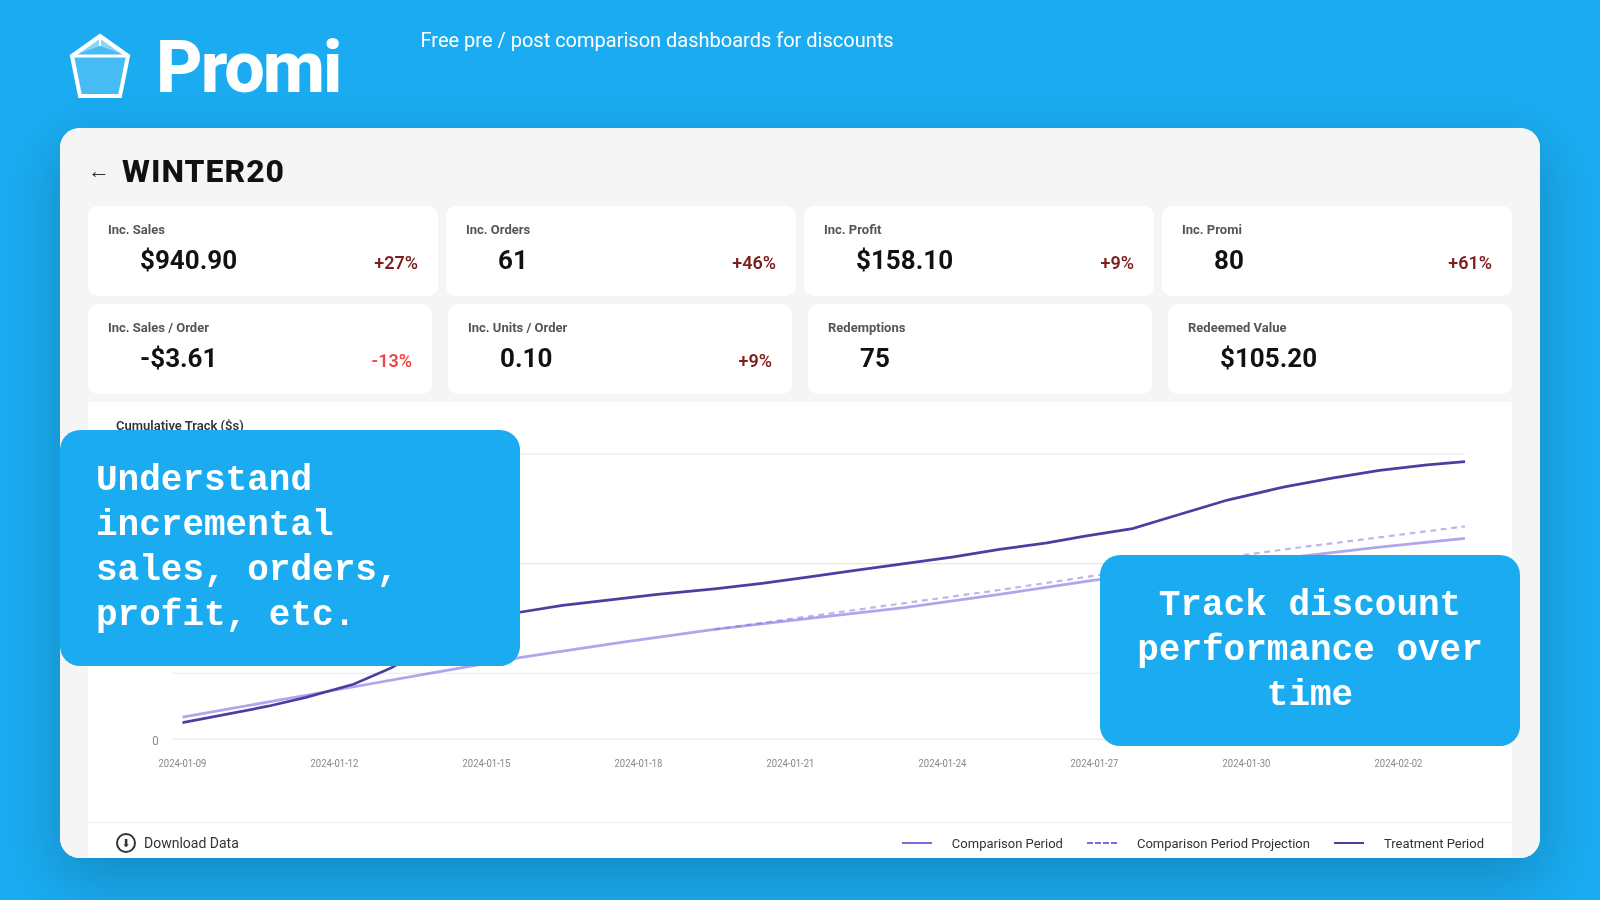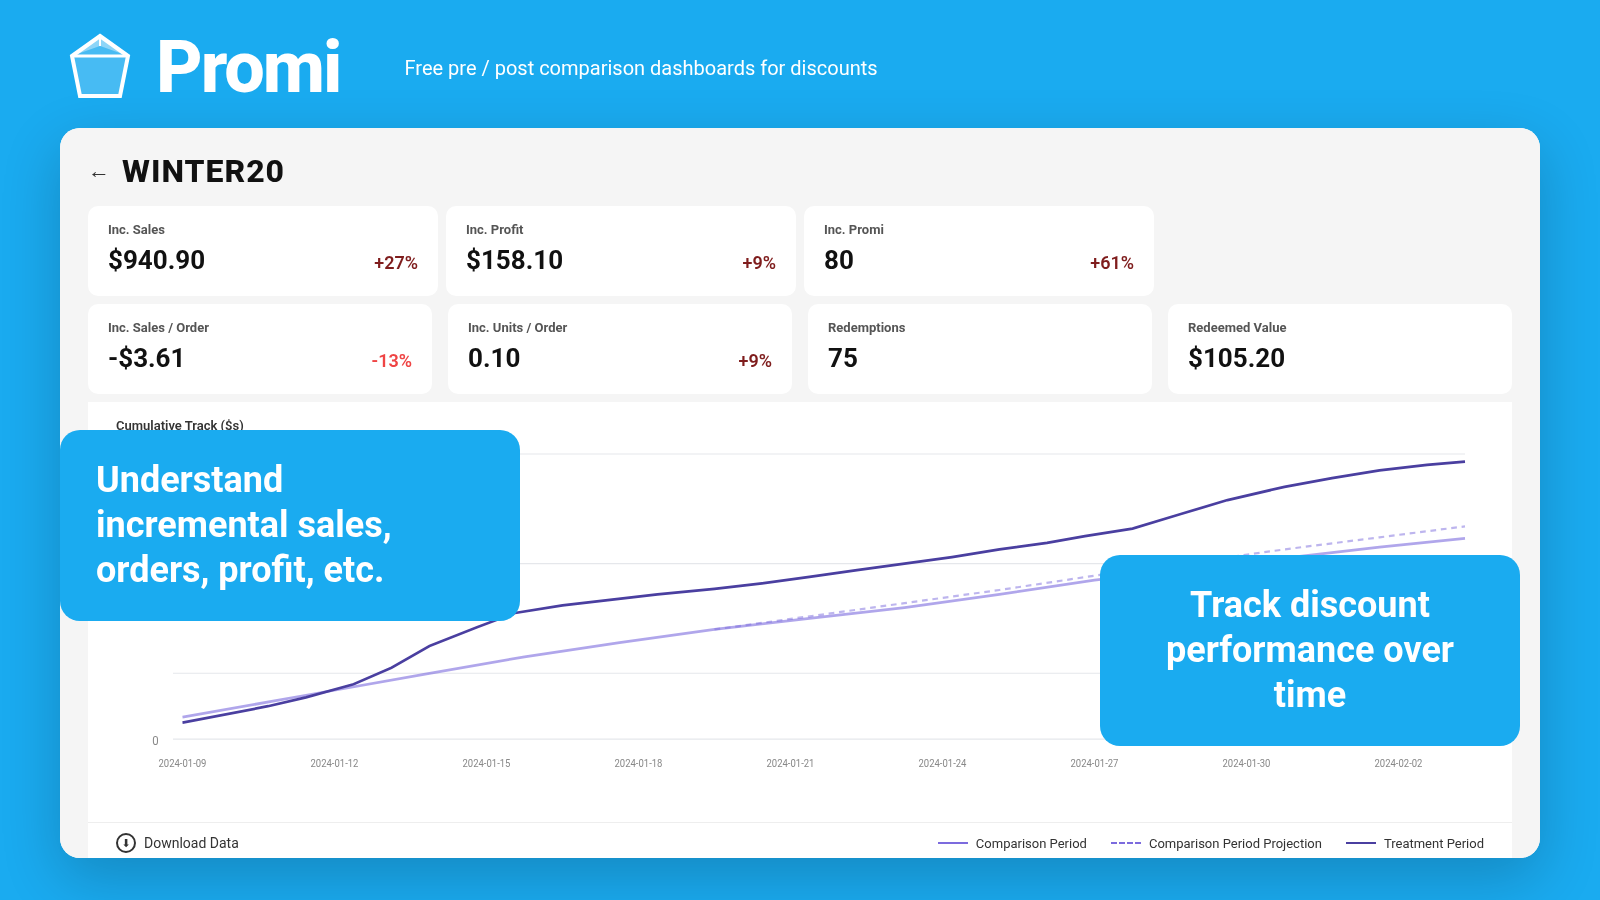--- a/index.html
+++ b/index.html
@@ -8,23 +8,22 @@
       height: 900px;
       background-color: #1AABF0;
       font-family: -apple-system, BlinkMacSystemFont, 'Segoe UI', Roboto, sans-serif;
       overflow: hidden;
       position: relative;
     }
 
     
     .header {
       display: flex;
-      align-items: center;
       padding: 28px 60px 20px 60px;
-      gap: 24px;
+      gap: 40px;
     }
 
     .logo-area {
       display: flex;
       align-items: center;
       gap: 16px;
     }
 
     .diamond-icon {
       width: 80px;
@@ -105,20 +104,21 @@
       font-size: 13px;
       color: #555;
       margin-bottom: 8px;
       font-weight: 700;
     }
 
     .metric-value-row {
       display: flex;
       align-items: baseline;
       justify-content: space-between;
+      margin-left: 32px;
     }
 
     .metric-value {
       font-size: 26px;
       font-weight: 700;
       color: #111;
     }
 
     .metric-change {
       font-size: 18px;
@@ -183,21 +183,21 @@
       display: flex;
       align-items: center;
       gap: 24px;
       font-size: 13px;
       color: #333;
     }
 
     .legend-item {
       display: flex;
       align-items: center;
-      gap: 8px;
+      gap: 20px;
     }
 
     .legend-line-solid {
       width: 30px;
       height: 2px;
       background: #7c6bde;
     }
 
     .legend-line-dashed {
       width: 30px;
@@ -213,20 +213,21 @@
     }
 
     
     .callout {
       position: absolute;
       border-radius: 20px;
       padding: 28px 36px;
       color: white;
       font-weight: 700;
       z-index: 10;
+      font-family: Liberation Mono, monospace;
     }
 
     .callout-left {
       background: #1AABF0;
       left: 60px;
       top: 430px;
       max-width: 460px;
       font-size: 36px;
       line-height: 1.25;
     }
@@ -275,20 +276,27 @@
 
     <div class="metrics-grid">
       <div class="metric-card">
         <div class="metric-label">Inc. Sales</div>
         <div class="metric-value-row">
           <span class="metric-value">$940.90</span>
           <span class="metric-change positive">+27%</span>
         </div>
       </div>
       <div class="metric-card">
+        <div class="metric-label">Inc. Orders</div>
+        <div class="metric-value-row">
+          <span class="metric-value">61</span>
+          <span class="metric-change positive">+46%</span>
+        </div>
+      </div>
+      <div class="metric-card">
         <div class="metric-label">Inc. Profit</div>
         <div class="metric-value-row">
           <span class="metric-value">$158.10</span>
           <span class="metric-change positive">+9%</span>
         </div>
       </div>
       <div class="metric-card">
         <div class="metric-label">Inc. Promi</div>
         <div class="metric-value-row">
           <span class="metric-value">80</span>

